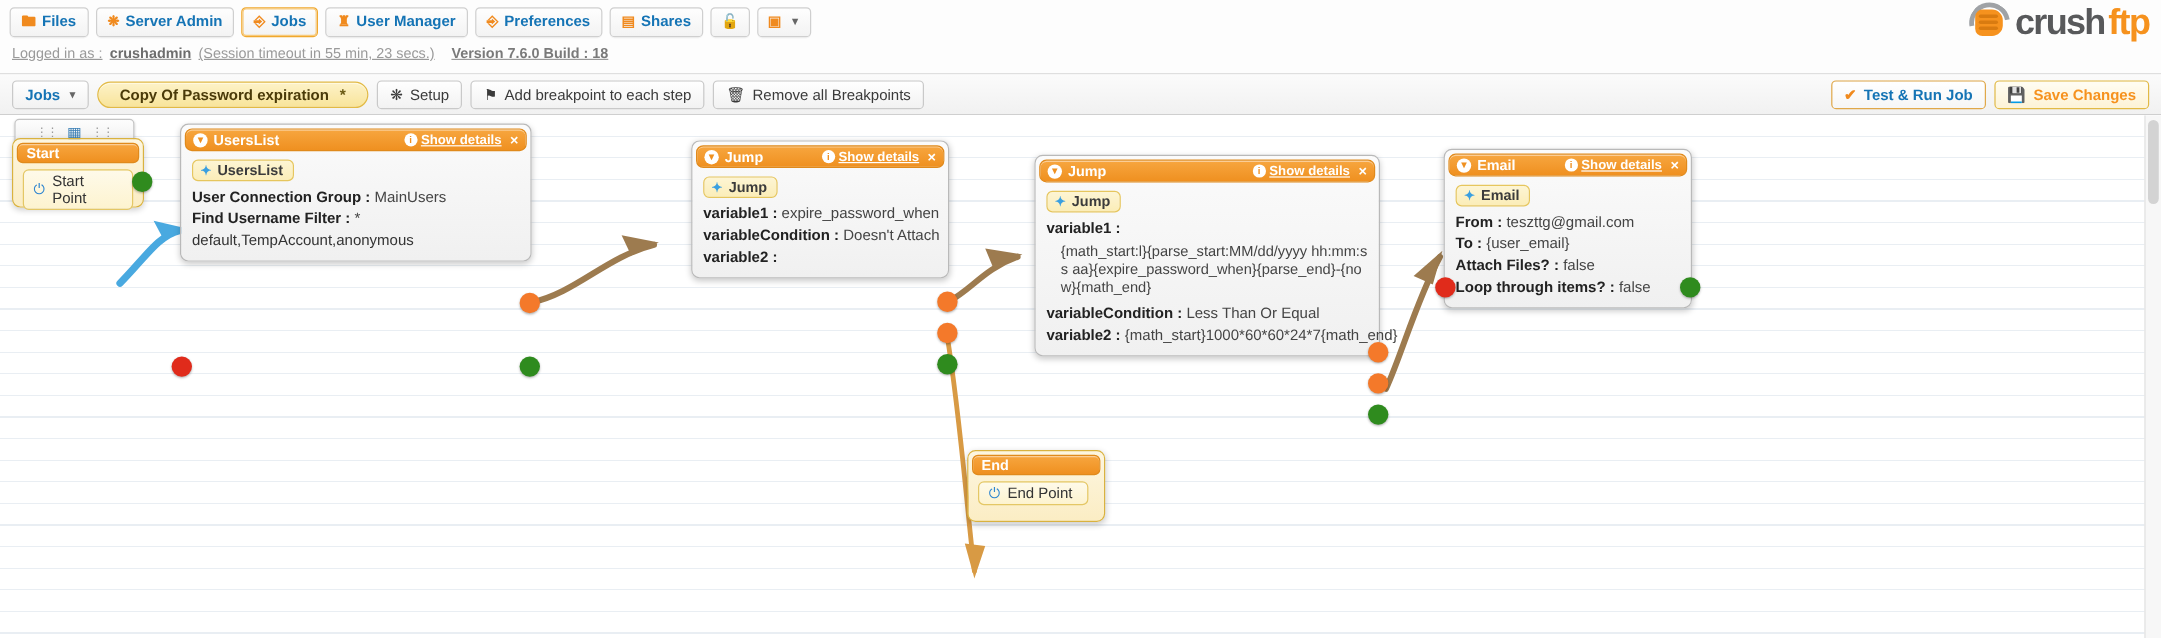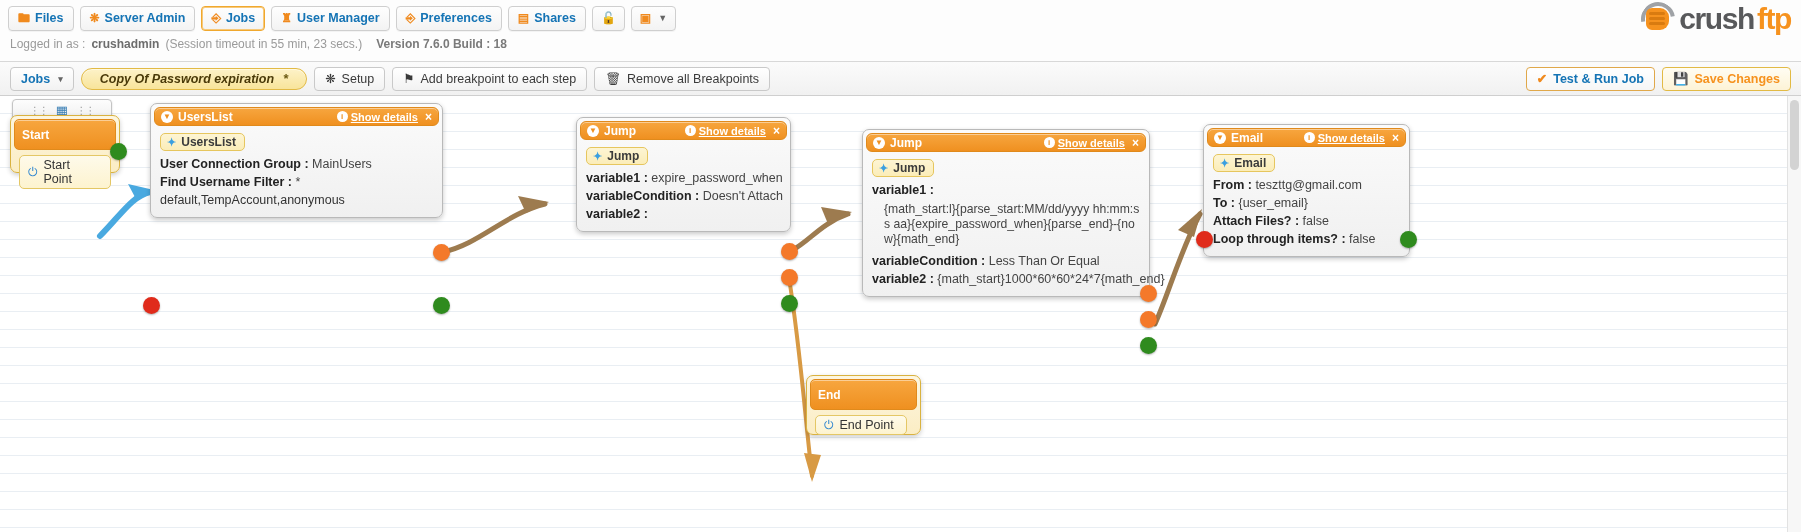--- a/index.html
+++ b/index.html
@@ -38,20 +38,21 @@
   .navbtn .ic { color: #f08a1e; font-size: 12px; line-height: 1; }
   .navbtn.iconly { padding: 0 8px; }
   .caret { font-size: 9px; color:#666; margin-left:2px; }
 
   .statusline {
     margin-top: 5px;
     font-size: 12px;
     color: #9a9a9a;
     display:flex; align-items:center; gap:6px;
     padding-left: 2px;
+    text-decoration: underline;
   }
   .statusline .strong { color:#6d6d6d; font-weight:bold; }
   .statusline .ver { color:#7a7a7a; font-weight:bold; margin-left: 8px;}
 
   .logo {
     position: absolute; right: 10px; top: 2px;
     display:flex; align-items:center; gap:3px;
     font-size: 30px; font-weight: bold; letter-spacing: -1.4px;
   }
   .logo .crush { color:#58595b; }
@@ -91,21 +92,20 @@
     font-size:12.5px; color:#3a3a3a; cursor:pointer; white-space:nowrap;
   }
   .tbtn.jobs { color:#1574b5; font-weight:bold; }
   .tbtn.pill {
     background: linear-gradient(#fdf2c8,#f8e49a);
     border:1px solid #e2ba45;
     border-radius: 14px;
     font-weight:bold; color:#4a3a09;
     height:22px; padding: 0 18px;
     box-shadow: inset 0 1px 0 #fff9df;
-    font-style: italic;
   }
   .tbtn.pill .star { color:#6b5a14; font-size:13px; vertical-align:super; margin-left:3px;}
   .toolbar-right { position:absolute; right:10px; display:flex; align-items:center; gap:7px; }
   .tbtn.run { color:#1574b5; font-weight:bold; border-color:#e0a84a; background:linear-gradient(#ffffff,#f6f6f6);}
   .tbtn.run .chk { color:#f08a1e; }
   .tbtn.save {
     color:#f6921e; font-weight:bold;
     background: linear-gradient(#fffdf3,#fdf3d6);
     border-color:#e2ba45;
   }
@@ -185,21 +185,21 @@
 
   
   .se-node {
     position:absolute;
     background: linear-gradient(#fdf6e0,#fbedc4);
     border:1px solid #d9b23f;
     border-radius:7px;
     box-shadow: 0 2px 5px rgba(0,0,0,.2);
   }
   .se-hd {
-    height:31px; margin:3px 3px 0 3px;
+    height:17px; margin:3px 3px 0 3px;
     background: linear-gradient(#f7a63f,#ef9020);
     border:1px solid #e08a1c; border-radius:5px;
     color:#fff; font-size:12px; font-weight:bold;
     display:flex; align-items:center; padding:0 7px;
     box-shadow: inset 0 1px 0 rgba(255,255,255,.45);
   }
   .se-body { padding:5px 8px 8px 8px; }
   .se-chip {
     display:inline-flex; align-items:center; gap:6px;
     background: linear-gradient(#fefaea,#fdf3cf);

